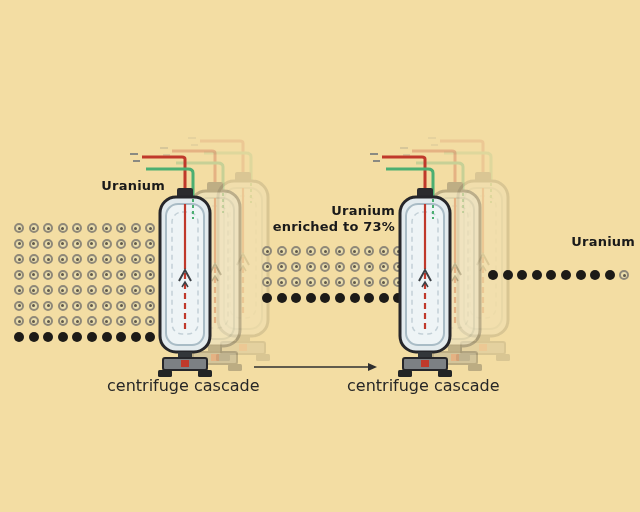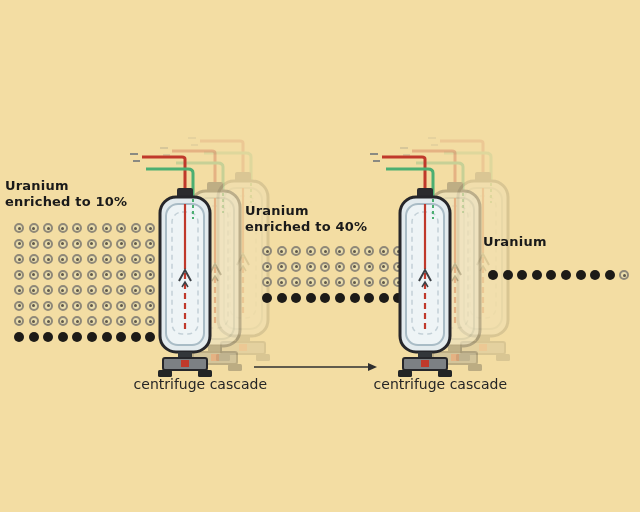--- a/index.html
+++ b/index.html
@@ -14,21 +14,21 @@
   }
   .canvas{
     position:relative;
     width:640px;height:512px;
     background:var(--bg);
     overflow:hidden;
     font-family:"DejaVu Sans", sans-serif;
   }
   .stage-title{
     position:absolute;
-    text-align:left;
+    text-align:right;
     font-weight:bold;
     font-size:13px;
     line-height:1.25;
     color:var(--ink);
     letter-spacing:.2px;
   }
   .t1{left:5px;top:178px;width:160px;}
   .t2{left:245px;top:203px;width:150px;}
   .t3{left:483px;top:234px;width:152px;}
 
@@ -50,37 +50,36 @@
     border-radius:50%;background:var(--dot-core);
   }
 
   .cascade{position:absolute;width:190px;height:250px;}
   .c1{left:130px;top:137px;}
   .c2{left:370px;top:137px;}
 
   .cascade-label{
     position:absolute;
     width:160px;
-    text-align:right;
-    font-size:14px;
+    text-align:left;
+    font-size:16px;
     color:#262626;
   }
   .l1{left:107px;top:376px;}
   .l2{left:347px;top:376px;}
 
   .arrow{position:absolute;left:252px;top:361px;width:126px;height:12px;}
 </style>
 </head>
 <body>
 
 <div class="canvas">
 
   <div class="stage-title t1">
     <div>Uranium</div>
-    <div>enriched to 10%</div>
   </div>
   <div class="dot-grid g1" style="grid-template-columns: repeat(10, var(--dot-size));">
       <div class="dot light"></div>
       <div class="dot light"></div>
       <div class="dot light"></div>
       <div class="dot light"></div>
       <div class="dot light"></div>
       <div class="dot light"></div>
       <div class="dot light"></div>
       <div class="dot light"></div>
@@ -199,21 +198,21 @@
   </svg>
   <div class="cascade-label l1">centrifuge cascade</div>
 
   <svg class="arrow" viewBox="0 0 126 12">
     <line x1="2" y1="6" x2="116" y2="6" stroke="#2f2f2f" stroke-width="1.6"></line>
     <polygon points="116,2 125,6 116,10" fill="#2f2f2f"></polygon>
   </svg>
 
   <div class="stage-title t2">
     <div>Uranium</div>
-    <div>enriched to 40%</div>
+    <div>enriched to 73%</div>
   </div>
   <div class="dot-grid g2" style="grid-template-columns: repeat(10, var(--dot-size));">
       <div class="dot light"></div>
       <div class="dot light"></div>
       <div class="dot light"></div>
       <div class="dot light"></div>
       <div class="dot light"></div>
       <div class="dot light"></div>
       <div class="dot light"></div>
       <div class="dot light"></div>

